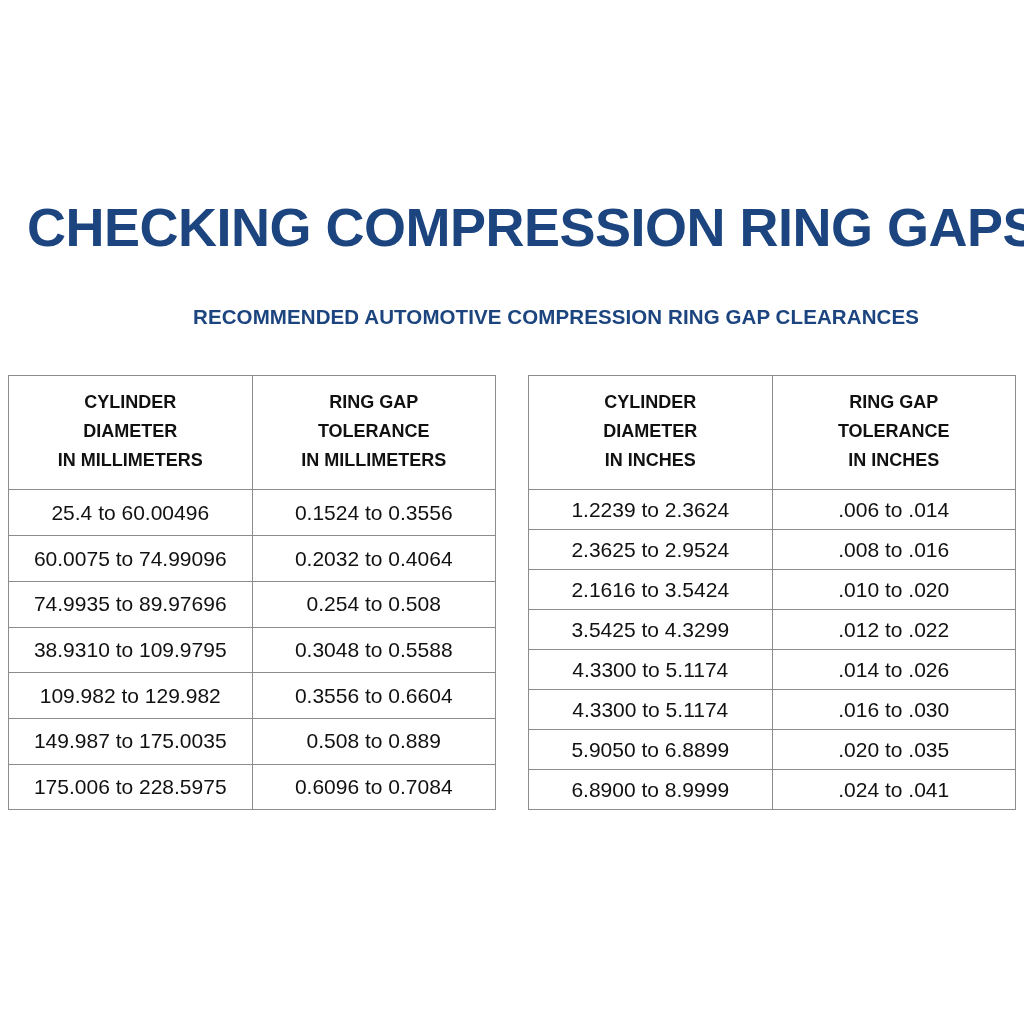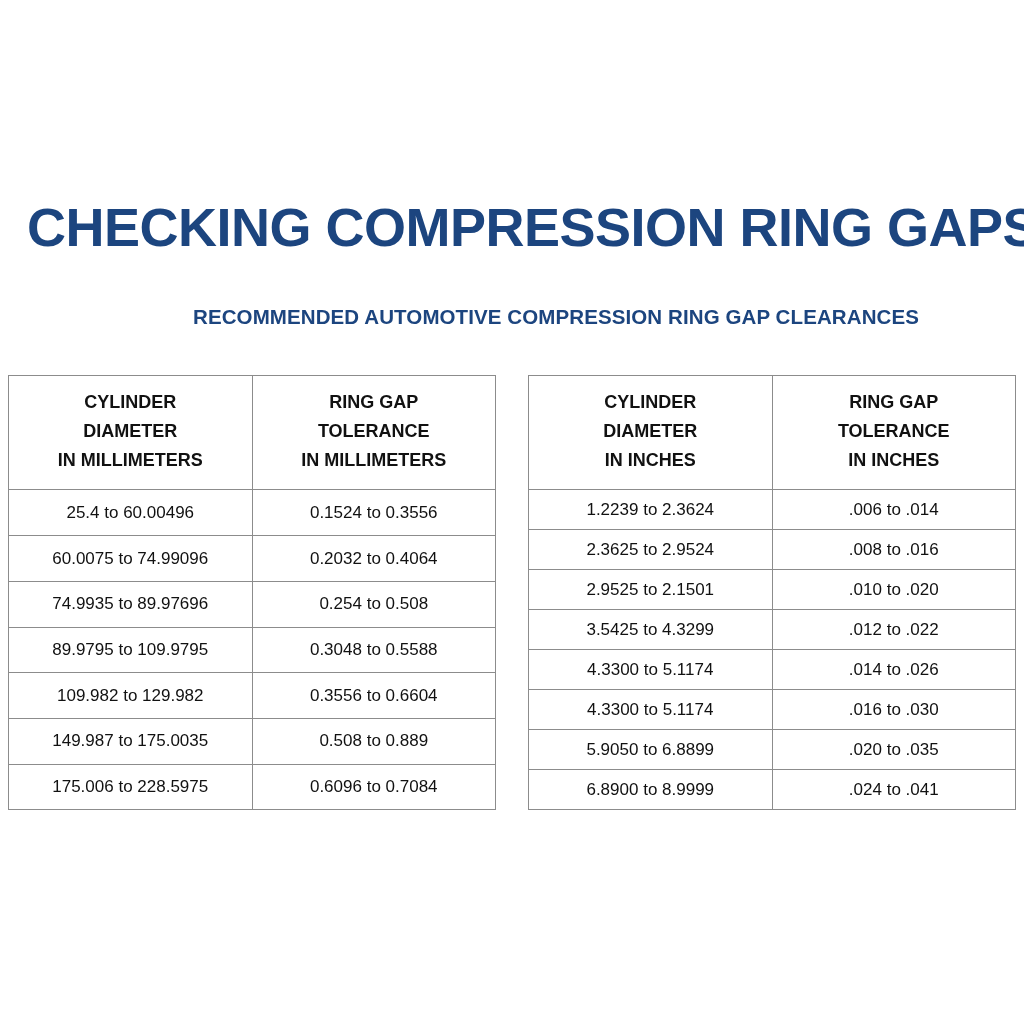--- a/index.html
+++ b/index.html
@@ -54,21 +54,21 @@
   table.gap-table {
     border-collapse: collapse;
     width: 488px;
     table-layout: fixed;
   }
   table.gap-table th,
   table.gap-table td {
     border: 1px solid #8c8c8c;
     text-align: center;
     color: #111111;
-    font-size: 17px;
+    font-size: 21px;
     padding: 0;
   }
   table.gap-table th {
     font-weight: bold;
     font-size: 18px;
     line-height: 1.62;
     padding: 12px 4px 14px 4px;
     vertical-align: middle;
   }
   table.gap-table td {
@@ -117,21 +117,21 @@
         </tr>
         <tr>
           <td>60.0075 to 74.99096</td>
           <td>0.2032 to 0.4064</td>
         </tr>
         <tr>
           <td>74.9935 to 89.97696</td>
           <td>0.254 to 0.508</td>
         </tr>
         <tr>
-          <td>89.9795 to 109.9795</td>
+          <td>38.9310 to 109.9795</td>
           <td>0.3048 to 0.5588</td>
         </tr>
         <tr>
           <td>109.982 to 129.982</td>
           <td>0.3556 to 0.6604</td>
         </tr>
         <tr>
           <td>149.987 to 175.0035</td>
           <td>0.508 to 0.889</td>
         </tr>
@@ -164,21 +164,21 @@
       <tbody>
         <tr>
           <td>1.2239 to 2.3624</td>
           <td>.006 to .014</td>
         </tr>
         <tr>
           <td>2.3625 to 2.9524</td>
           <td>.008 to .016</td>
         </tr>
         <tr>
-          <td>2.9525 to 2.1501</td>
+          <td>2.1616 to 3.5424</td>
           <td>.010 to .020</td>
         </tr>
         <tr>
           <td>3.5425 to 4.3299</td>
           <td>.012 to .022</td>
         </tr>
         <tr>
           <td>4.3300 to 5.1174</td>
           <td>.014 to .026</td>
         </tr>

